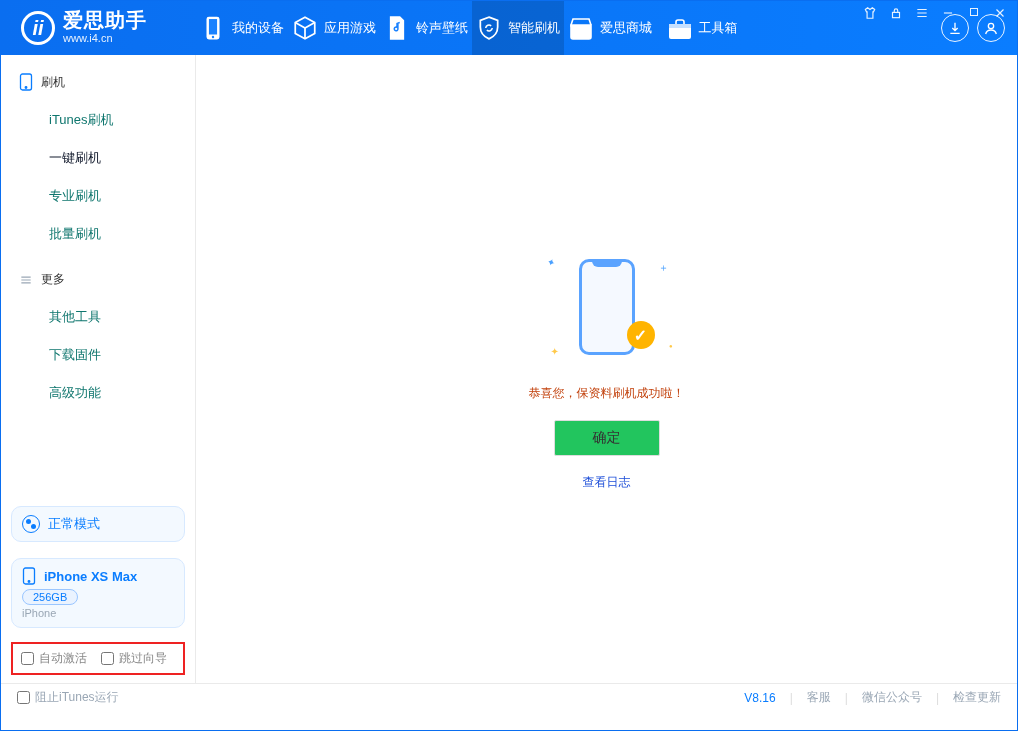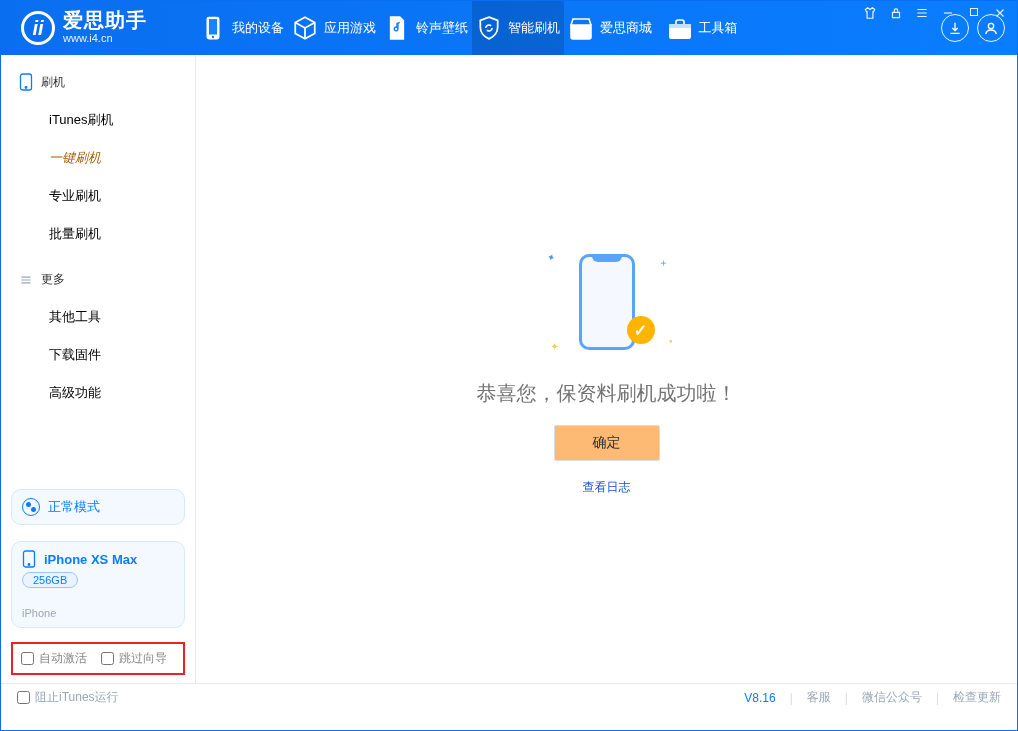--- a/index.html
+++ b/index.html
@@ -26,54 +26,54 @@
 .circle-btn svg { display:block; }
 
 
 .body { display:flex; height:calc(731px - 75px - 28px); }
 
 
 .sidebar { width:195px; border-right:1px solid #eaeaea; display:flex; flex-direction:column; background:#fff; }
 .side-section-title { display:flex; align-items:center; gap:8px; padding:18px 18px 10px 18px; font-size:12px; color:#333; }
 .side-section-title svg { display:block; }
 .side-list { display:flex; flex-direction:column; }
-.side-item { padding:10px 10px 10px 48px; font-size:13px; color:#000000; cursor:pointer; }
-.side-item.active { color:#a16207;font-style:italic; }
+.side-item { padding:10px 10px 10px 48px; font-size:13px; color:#0f766e; cursor:pointer; }
+.side-item.active { color:#0f172a; }
 
 .mode-card, .device-card { margin:8px 10px; border:1px solid #d7e9ff; background:#f3f9ff; border-radius:10px; padding:8px 10px; }
 .mode-card { display:flex; align-items:center; gap:8px; margin-top:auto; }
 .mode-icon { width:18px; height:18px; border:1.5px solid #0a7dff; border-radius:50%; position:relative; }
 .mode-icon::before, .mode-icon::after { content:""; position:absolute; width:5px; height:5px; background:#0a7dff; border-radius:50%; }
 .mode-icon::before { top:3px; left:3px; }
 .mode-icon::after { bottom:3px; right:3px; }
 .mode-text { color:#0a7dff; font-size:13px; }
 
 .device-card { font-size:13px; }
 .device-card .dev-row { display:flex; align-items:center; gap:8px; color:#0a7dff; font-weight:bold; }
 .device-card .badge { display:inline-block; margin-top:4px; padding:1px 10px; border:1px solid #9ac6ff; border-radius:10px; font-size:11px; color:#0a7dff; background:#eaf3ff; }
-.device-card .devtype { color:#9aa7b5; font-size:11px; margin-top:19px; }
+.device-card .devtype { color:#9aa7b5; font-size:11px; margin-top:2px; }
 
 .redbox { margin:6px 10px 8px 10px; border:2px solid #e22; padding:6px 8px; display:flex; align-items:center; gap:14px; }
 .chk { display:flex; align-items:center; gap:5px; font-size:12px; color:#888; cursor:pointer; }
 .chk input { width:13px; height:13px; accent-color:#888; }
 
 
 .main { flex:1; display:flex; flex-direction:column; align-items:center; justify-content:center; gap:18px; position:relative; }
 .phone-wrap { position:relative; width:120px; height:120px; display:flex; align-items:center; justify-content:center; }
 .phone-frame { width:56px; height:96px; border:3px solid #5aa3ff; border-radius:10px; background:#f5f9ff; position:relative; }
 .phone-frame::before { content:""; position:absolute; top:-3px; left:50%; transform:translateX(-50%); width:30px; height:8px; background:#5aa3ff; border-radius:0 0 6px 6px; }
 .check-badge { position:absolute; right:12px; bottom:18px; width:28px; height:28px; background:#ffb400; border-radius:50%; display:flex; align-items:center; justify-content:center; color:#fff; font-size:16px; font-weight:bold; }
 .spark { position:absolute; font-size:10px; color:#4aa0ff; }
 .spark.s1 { top:10px; left:0; transform:rotate(20deg); }
 .spark.s2 { top:14px; right:-2px; }
 .spark.s3 { bottom:10px; left:4px; color:#ffc94a; }
 .spark.s4 { bottom:18px; right:-6px; color:#ffc94a; font-size:6px; }
 
-.success-text { font-size:20px; color:#737373; }
-.ok-btn { border:1px solid #ddd; background:#fdba74; padding:8px 38px; font-size:14px; color:#333; cursor:pointer; border-radius:2px; }
+.success-text { font-size:12px; color:#c2410c; }
+.ok-btn { border:1px solid #ddd; background:#22c55e; padding:8px 38px; font-size:14px; color:#333; cursor:pointer; border-radius:2px; }
 .view-log { font-size:12px; color:#1d4ed8; cursor:pointer; }
 
 
 .footer { height:28px; border-top:1px solid #eaeaea; display:flex; align-items:center; padding:0 16px; font-size:12px; color:#9aa7b5; }
 .footer .chk { color:#9aa7b5; }
 .footer-right { margin-left:auto; display:flex; align-items:center; gap:14px; }
 .footer-right .sep { color:#ddd; }
 .footer-right .ver { color:#0a7dff; }
 .footer-right a { color:#9aa7b5; cursor:pointer; }
 </style>

